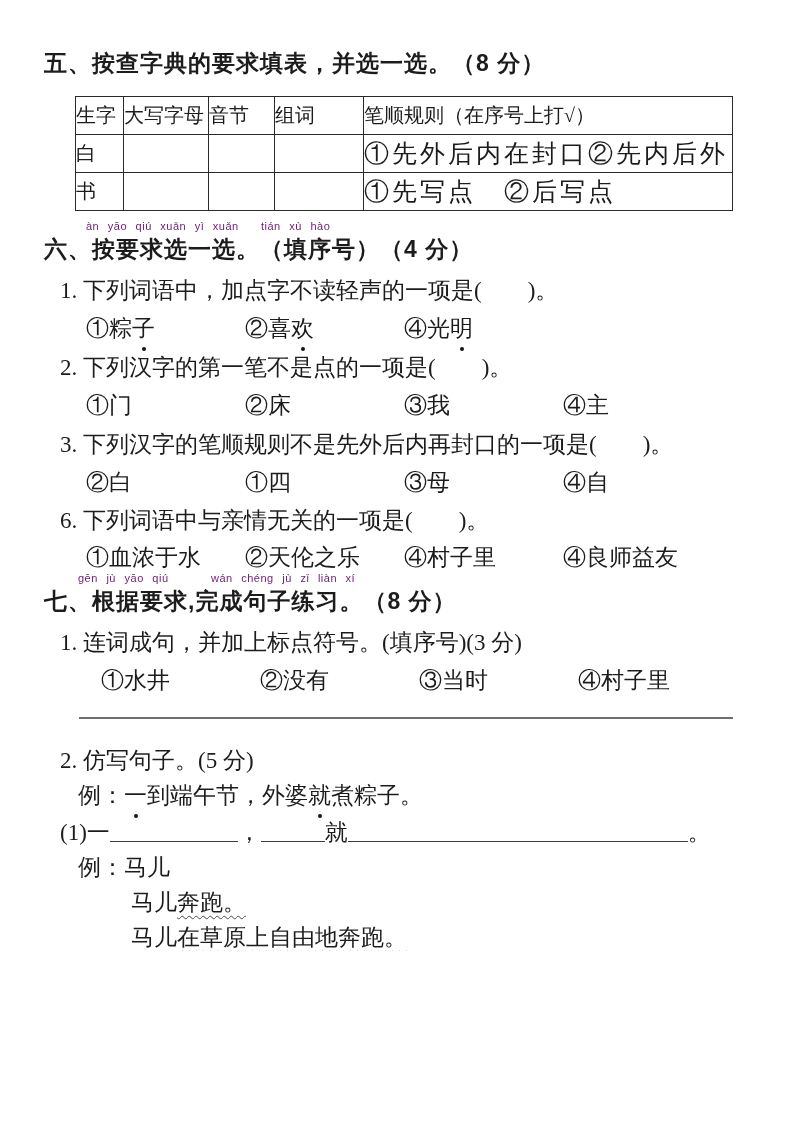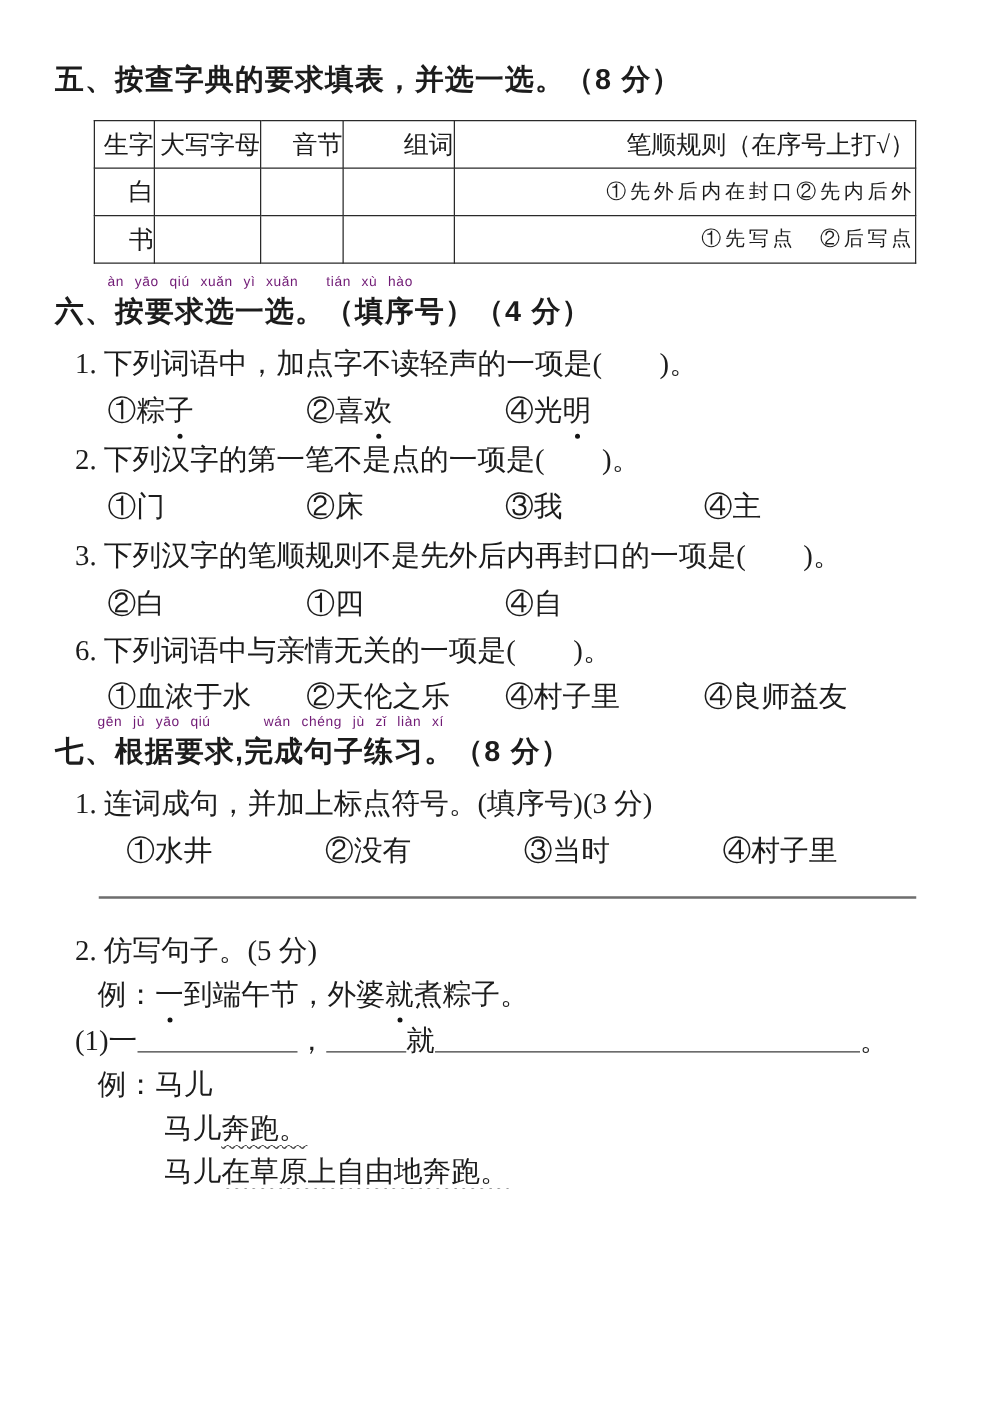--- a/index.html
+++ b/index.html
@@ -4,25 +4,25 @@
 <style>
   html,body{margin:0;padding:0;background:#ffffff;}
   #page{position:relative;width:793px;height:951px;background:#ffffff;overflow:hidden;
         font-family:"Liberation Serif","DejaVu Serif",serif;color:#1c1c1c;}
   .abs{position:absolute;white-space:nowrap;}
   .hei{font-family:"Liberation Sans","DejaVu Sans",sans-serif;font-weight:700;font-size:23px;letter-spacing:1px;}
   .body-text{font-size:23px;}
   .pinyin{font-family:"Liberation Sans","DejaVu Sans",sans-serif;font-size:11px;color:#701a75;word-spacing:5px;letter-spacing:0.5px;}
   
   table.dict{border-collapse:collapse;table-layout:fixed;width:658px;font-size:20px;}
-  table.dict td,table.dict th{border:1.5px solid #2a2a2a;text-align:right;vertical-align:middle;
+  table.dict td,table.dict th{border:1.5px solid #2a2a2a;text-align:left;vertical-align:middle;
         font-weight:normal;padding:0;overflow:hidden;}
   table.dict tr.hdr td{height:37px;}
   table.dict tr.r{height:38px;}
-  td.rule{letter-spacing:3px;font-size:16px;}
+  td.rule{letter-spacing:3px;font-size:25px;}
   
   .opts{display:flex;}
   .opt{display:inline-block;width:159px;font-size:23px;}
   .opt:last-child{width:auto;}
   
   .em-dot{position:relative;display:inline-block;}
   .em-dot::after{content:"";position:absolute;left:50%;margin-left:-2px;bottom:-7px;
         width:4px;height:4px;border-radius:50%;background:#141414;}
   .em-dot:empty::after{content:none;}
   
@@ -89,20 +89,21 @@
     <span class="opt"><span>①门</span></span>
     <span class="opt"><span>②床</span></span>
     <span class="opt"><span>③我</span></span>
     <span class="opt"><span>④主</span></span>
   </div>
 
   <div class="abs body-text" style="left:60px;top:429px;text-align:center;">3. 下列汉字的笔顺规则不是先外后内再封口的一项是(　　)。</div>
   <div class="abs opts" style="left:86px;top:467px;">
     <span class="opt"><span>②白</span></span>
     <span class="opt"><span>①四</span></span>
+    <span class="opt"><span>③母</span></span>
     <span class="opt"><span>④自</span></span>
   </div>
 
   <div class="abs body-text" style="left:60px;top:505px;">6. 下列词语中与亲情无关的一项是(　　)。</div>
   <div class="abs opts" style="left:86px;top:542px;">
     <span class="opt"><span>①血浓于水</span></span>
     <span class="opt"><span>②天伦之乐</span></span>
     <span class="opt"><span>④村子里</span></span>
     <span class="opt"><span>④良师益友</span></span>
   </div>

